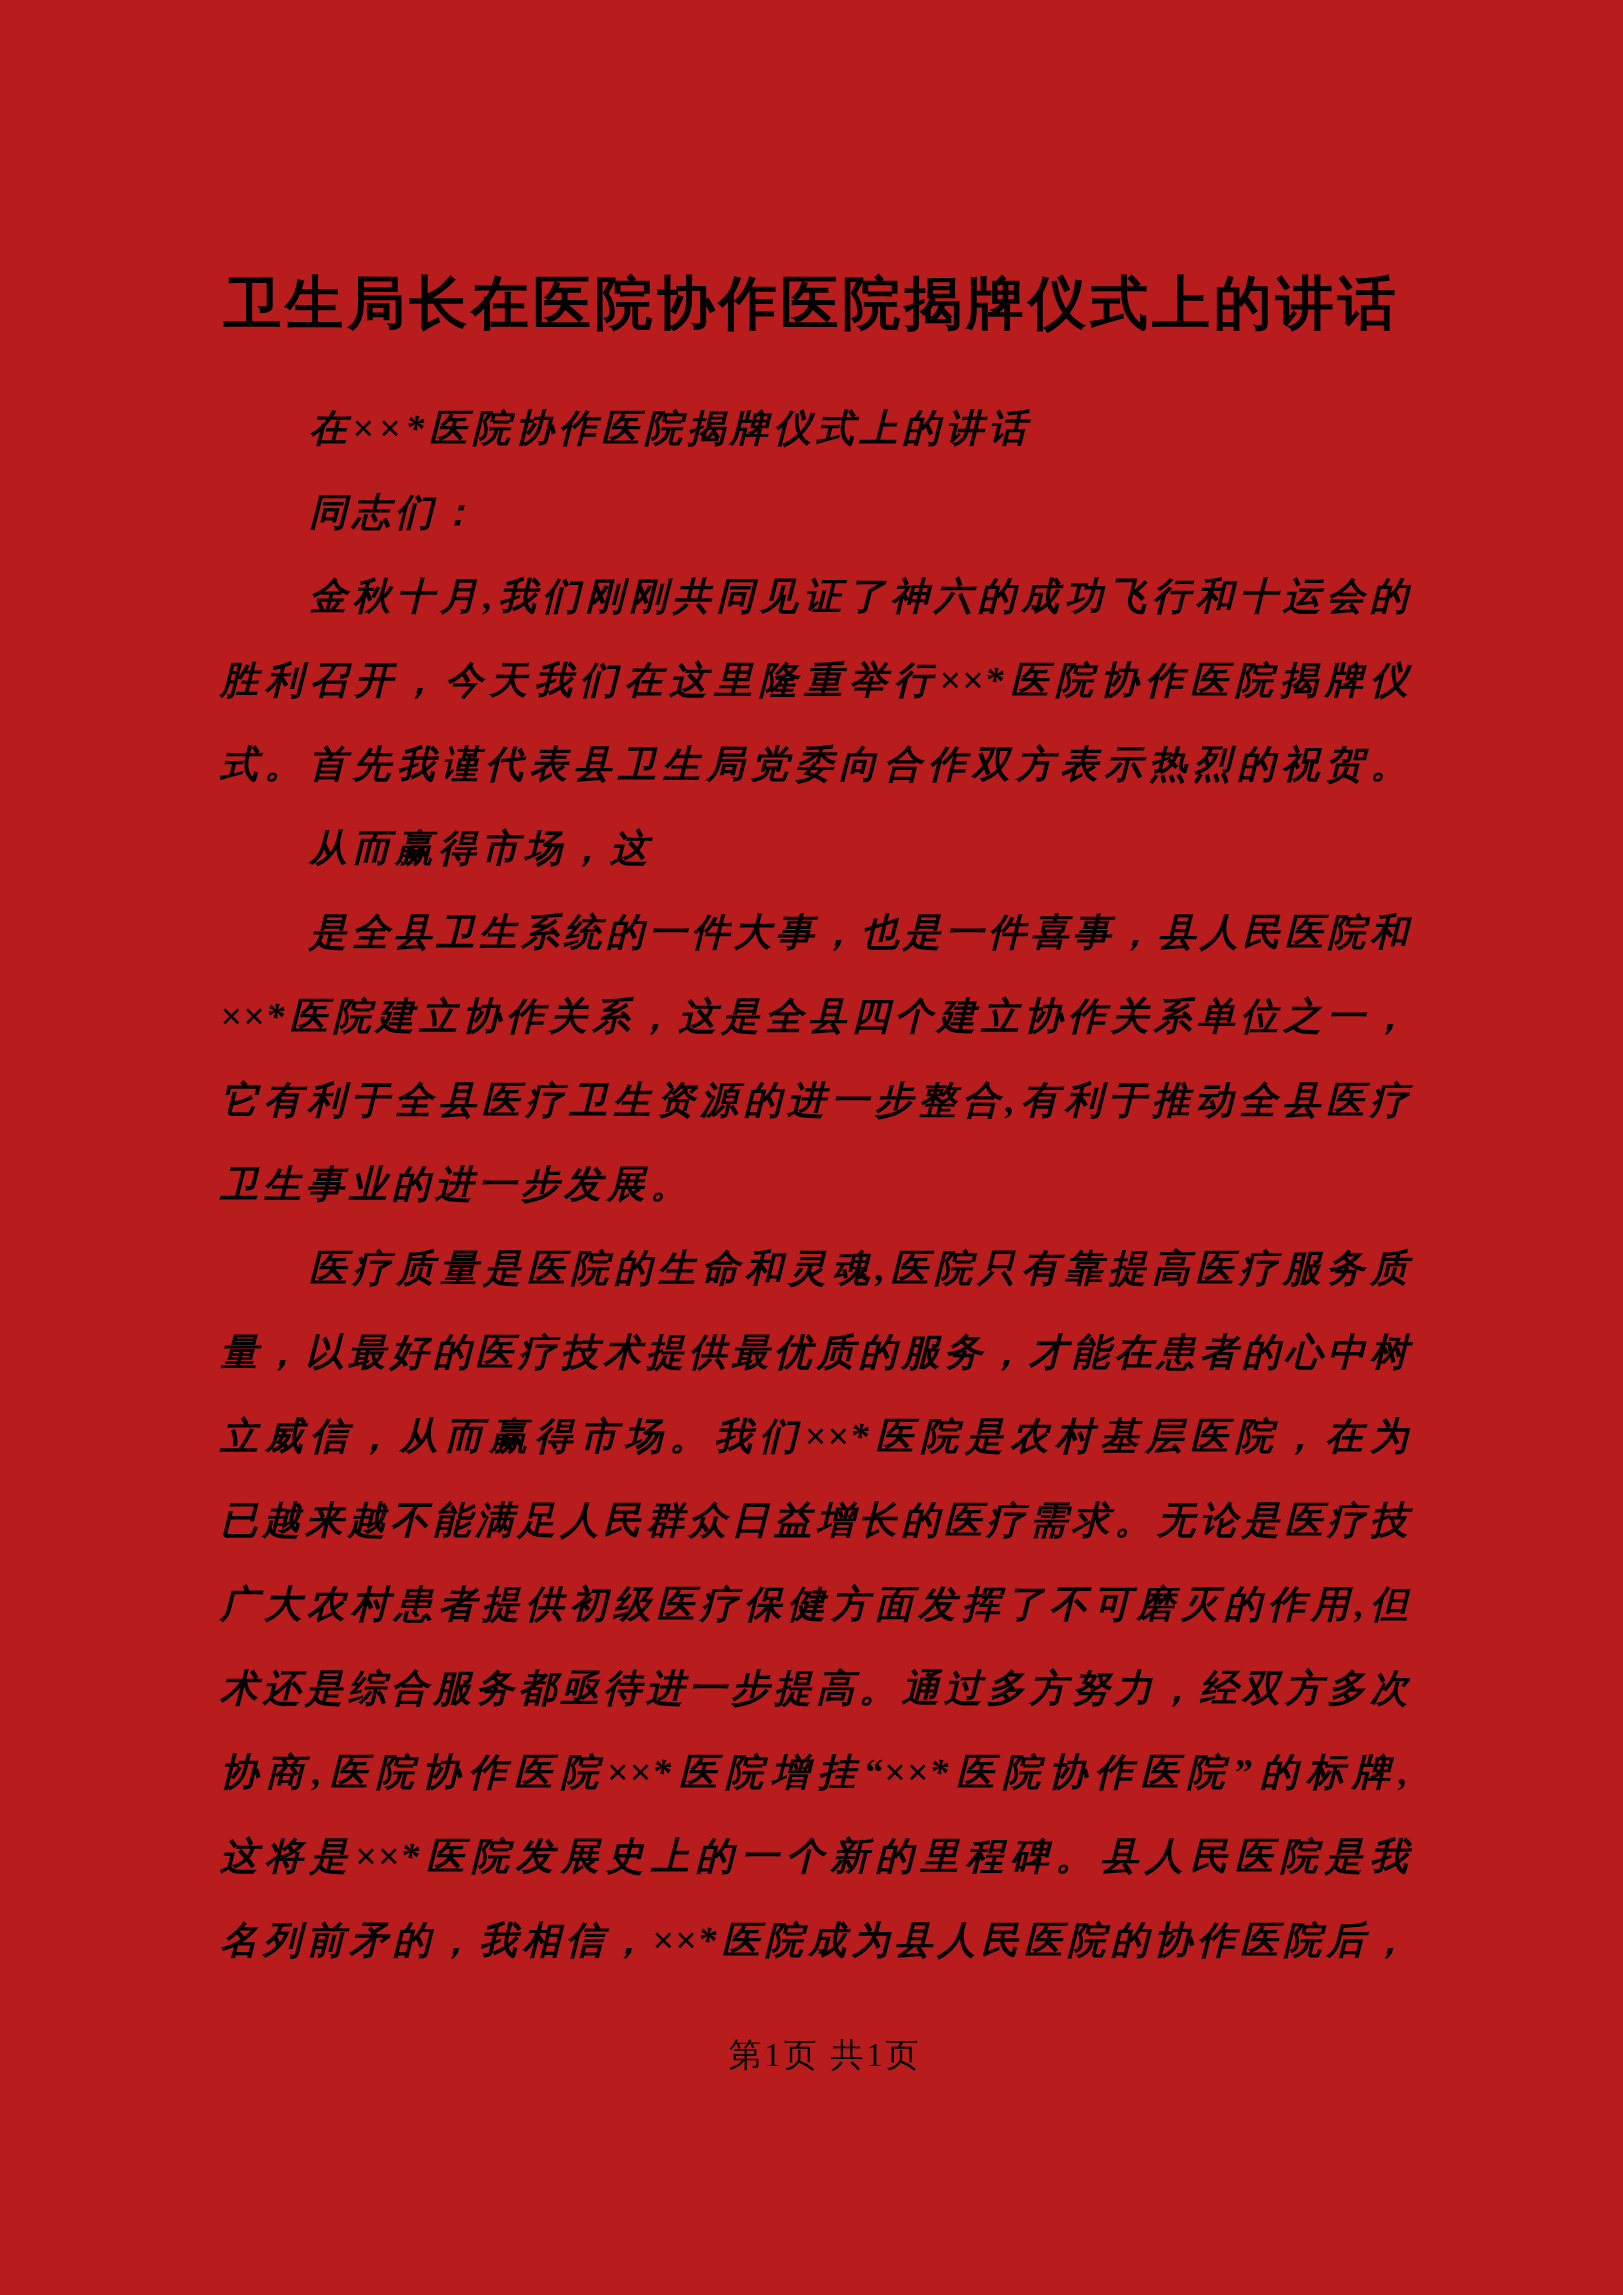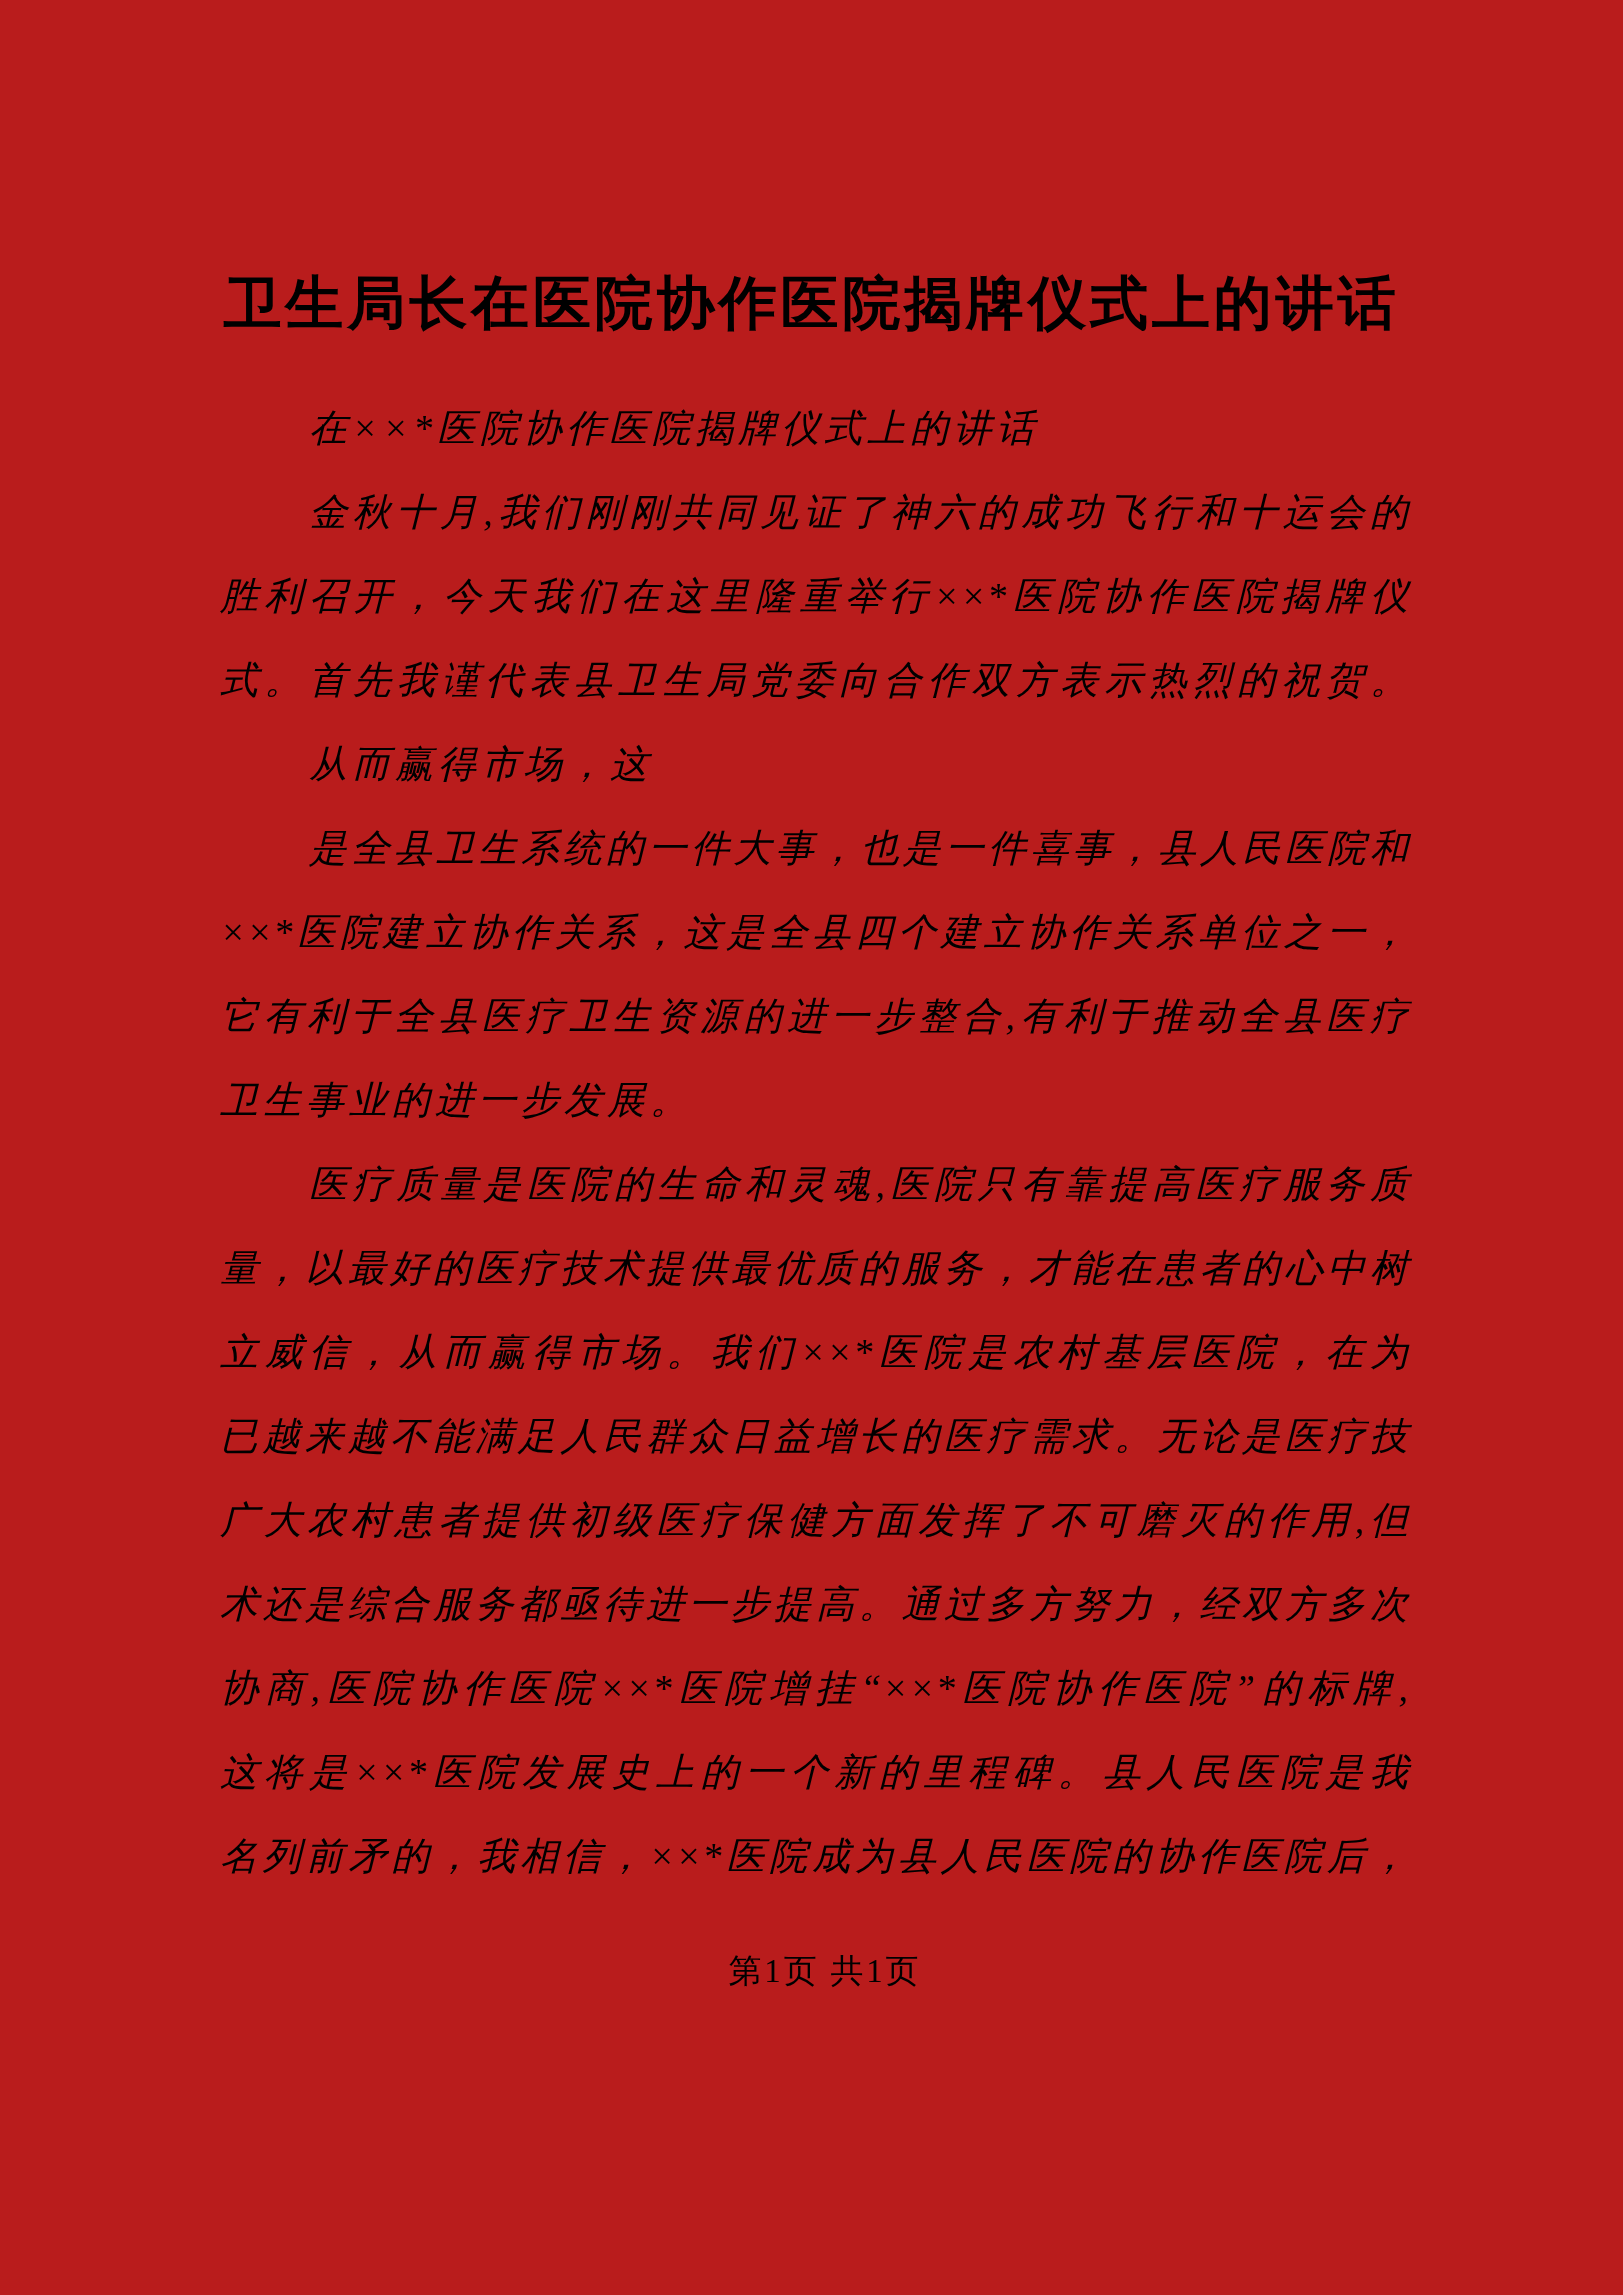--- a/index.html
+++ b/index.html
@@ -22,20 +22,21 @@
     text-align: center;
     font-size: 58px;
     line-height: 73px;
     font-weight: bold;
     letter-spacing: 3.9px;
     font-style: normal;
     white-space: nowrap;
   }
   .content {
     margin: 46px 214px 0 220px; 
+    font-weight: bold;
   }
   .line {
     height: 84px;
     line-height: 84px;
     font-size: 38px;
     letter-spacing: 5px;
     font-style: italic;          
     text-align: left;
     white-space: nowrap;
   }
@@ -60,20 +61,21 @@
   }
 </style>
 </head>
 <body>
 
 <div class="page">
   <h1 class="doc-title">卫生局长在医院协作医院揭牌仪式上的讲话</h1>
 
   <div class="content">
     <div class="line indent">在××*医院协作医院揭牌仪式上的讲话</div>
+    <div class="line indent">同志们：</div>
 
     <div class="line indent just">金秋十月,我们刚刚共同见证了神六的成功飞行和十运会的</div>
     <div class="line just">胜利召开，今天我们在这里隆重举行××*医院协作医院揭牌仪</div>
     <div class="line just">式。首先我谨代表县卫生局党委向合作双方表示热烈的祝贺。</div>
     <div class="line indent">从而赢得市场，这</div>
     <div class="line indent just">是全县卫生系统的一件大事，也是一件喜事，县人民医院和</div>
     <div class="line just">××*医院建立协作关系，这是全县四个建立协作关系单位之一，</div>
     <div class="line just">它有利于全县医疗卫生资源的进一步整合,有利于推动全县医疗</div>
     <div class="line">卫生事业的进一步发展。</div>
     <div class="line indent just">医疗质量是医院的生命和灵魂,医院只有靠提高医疗服务质</div>

